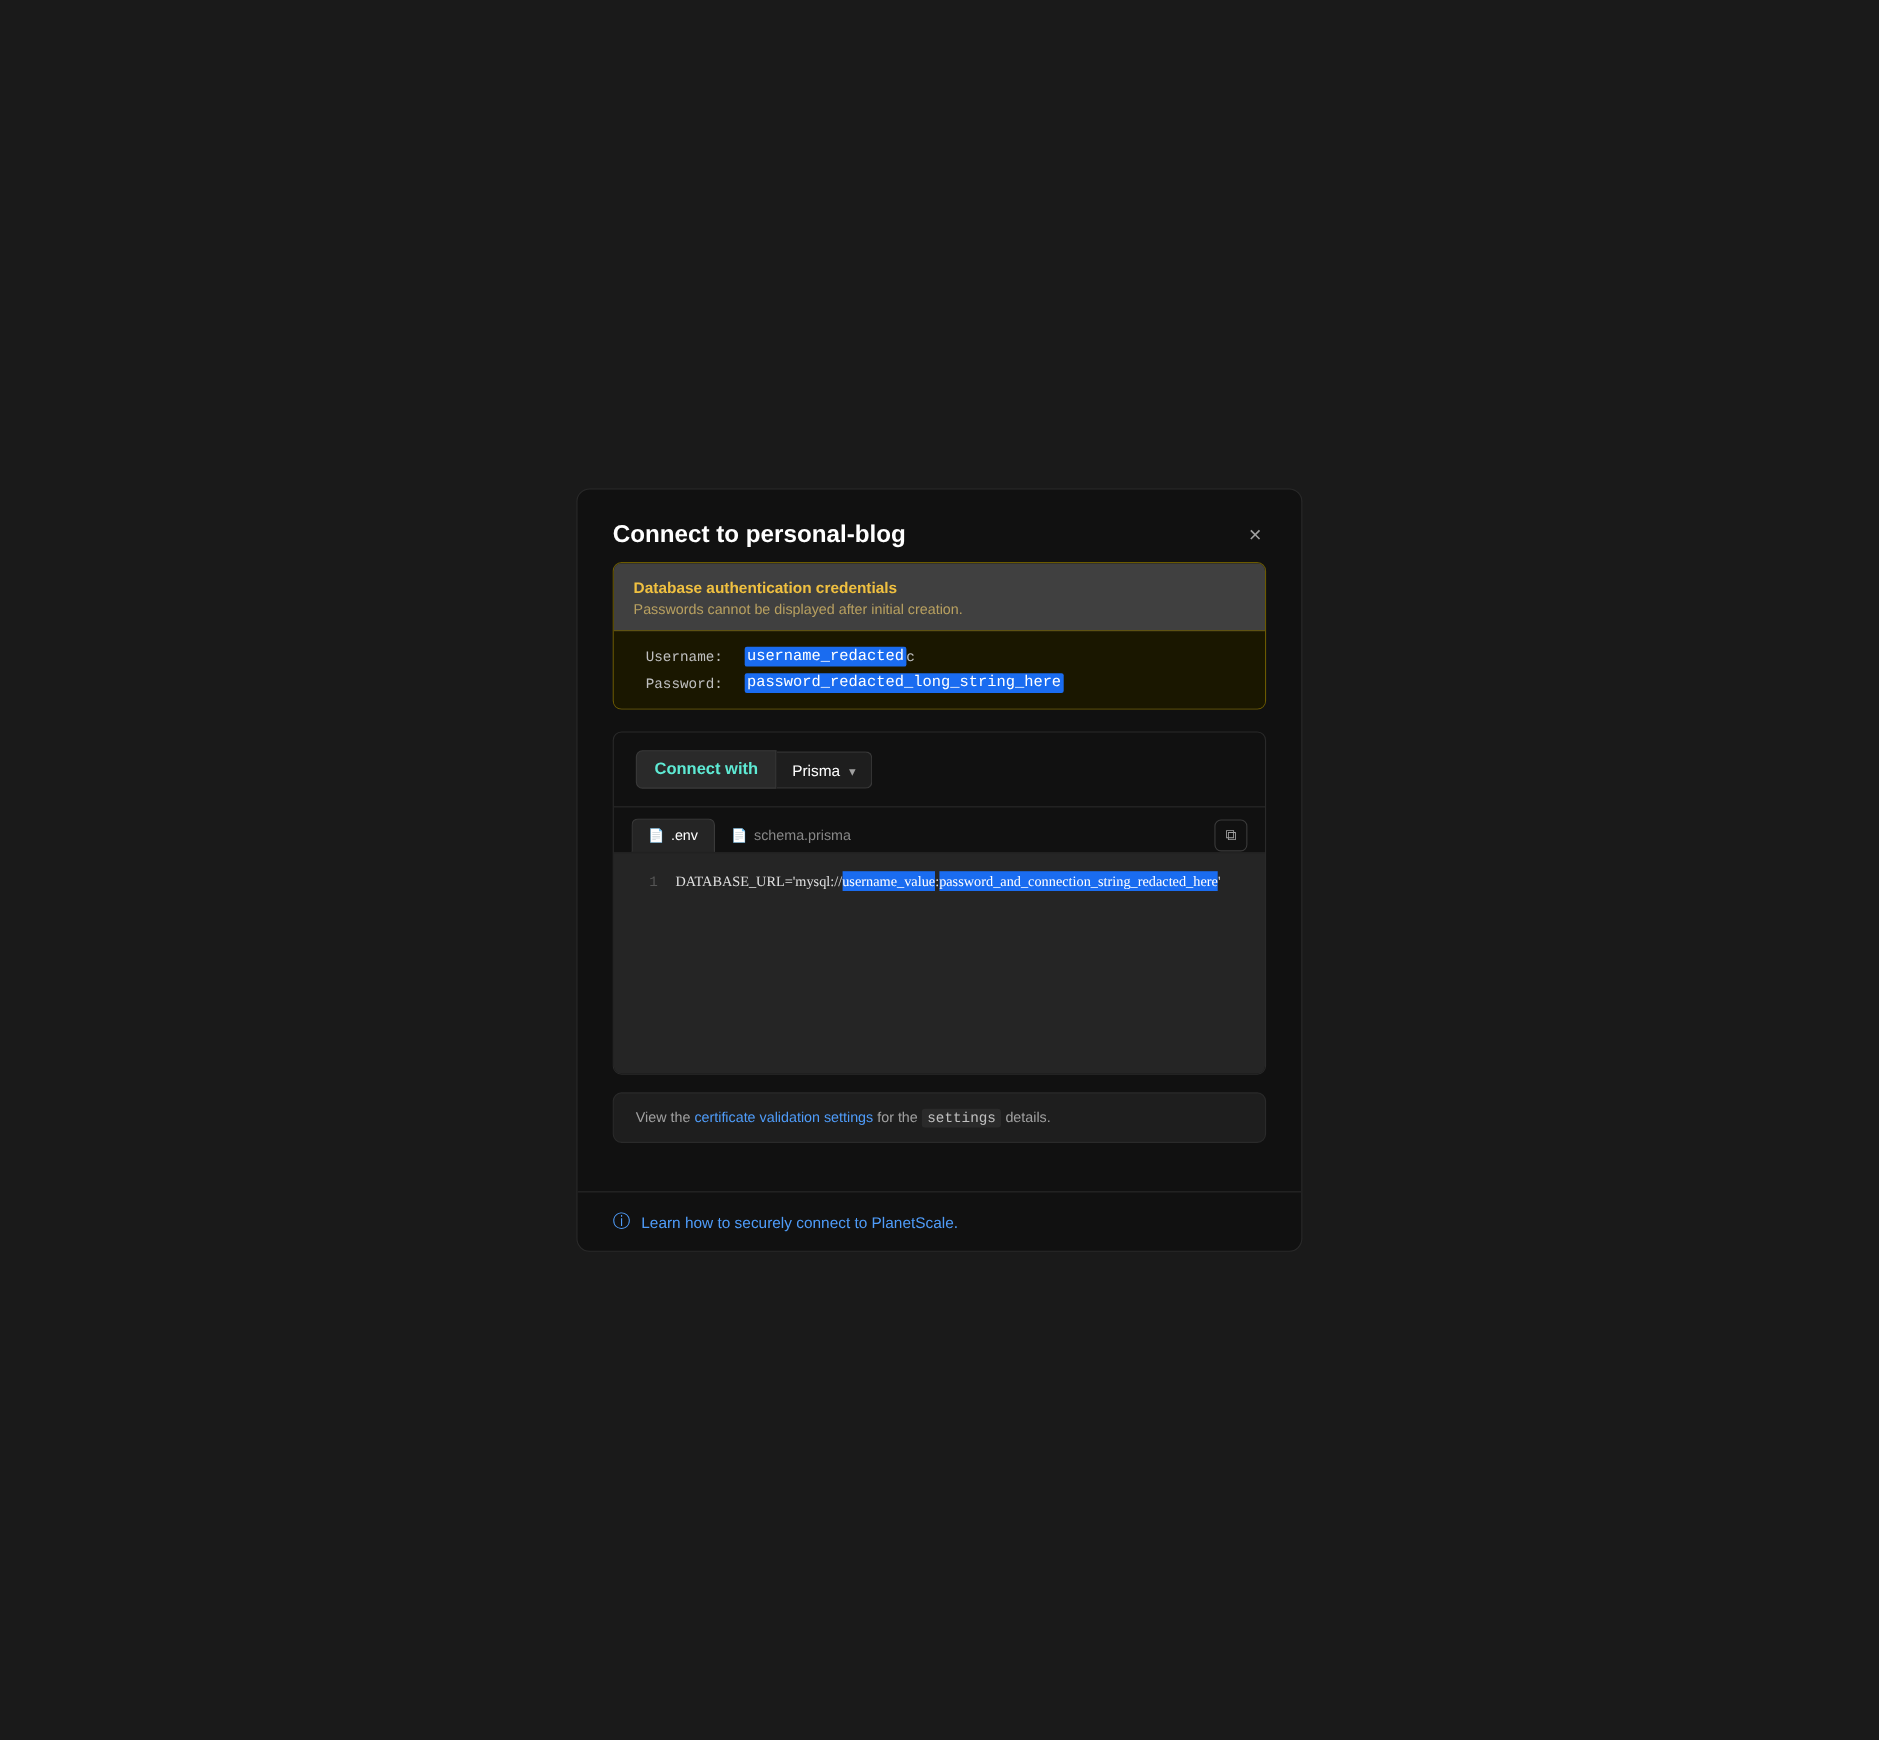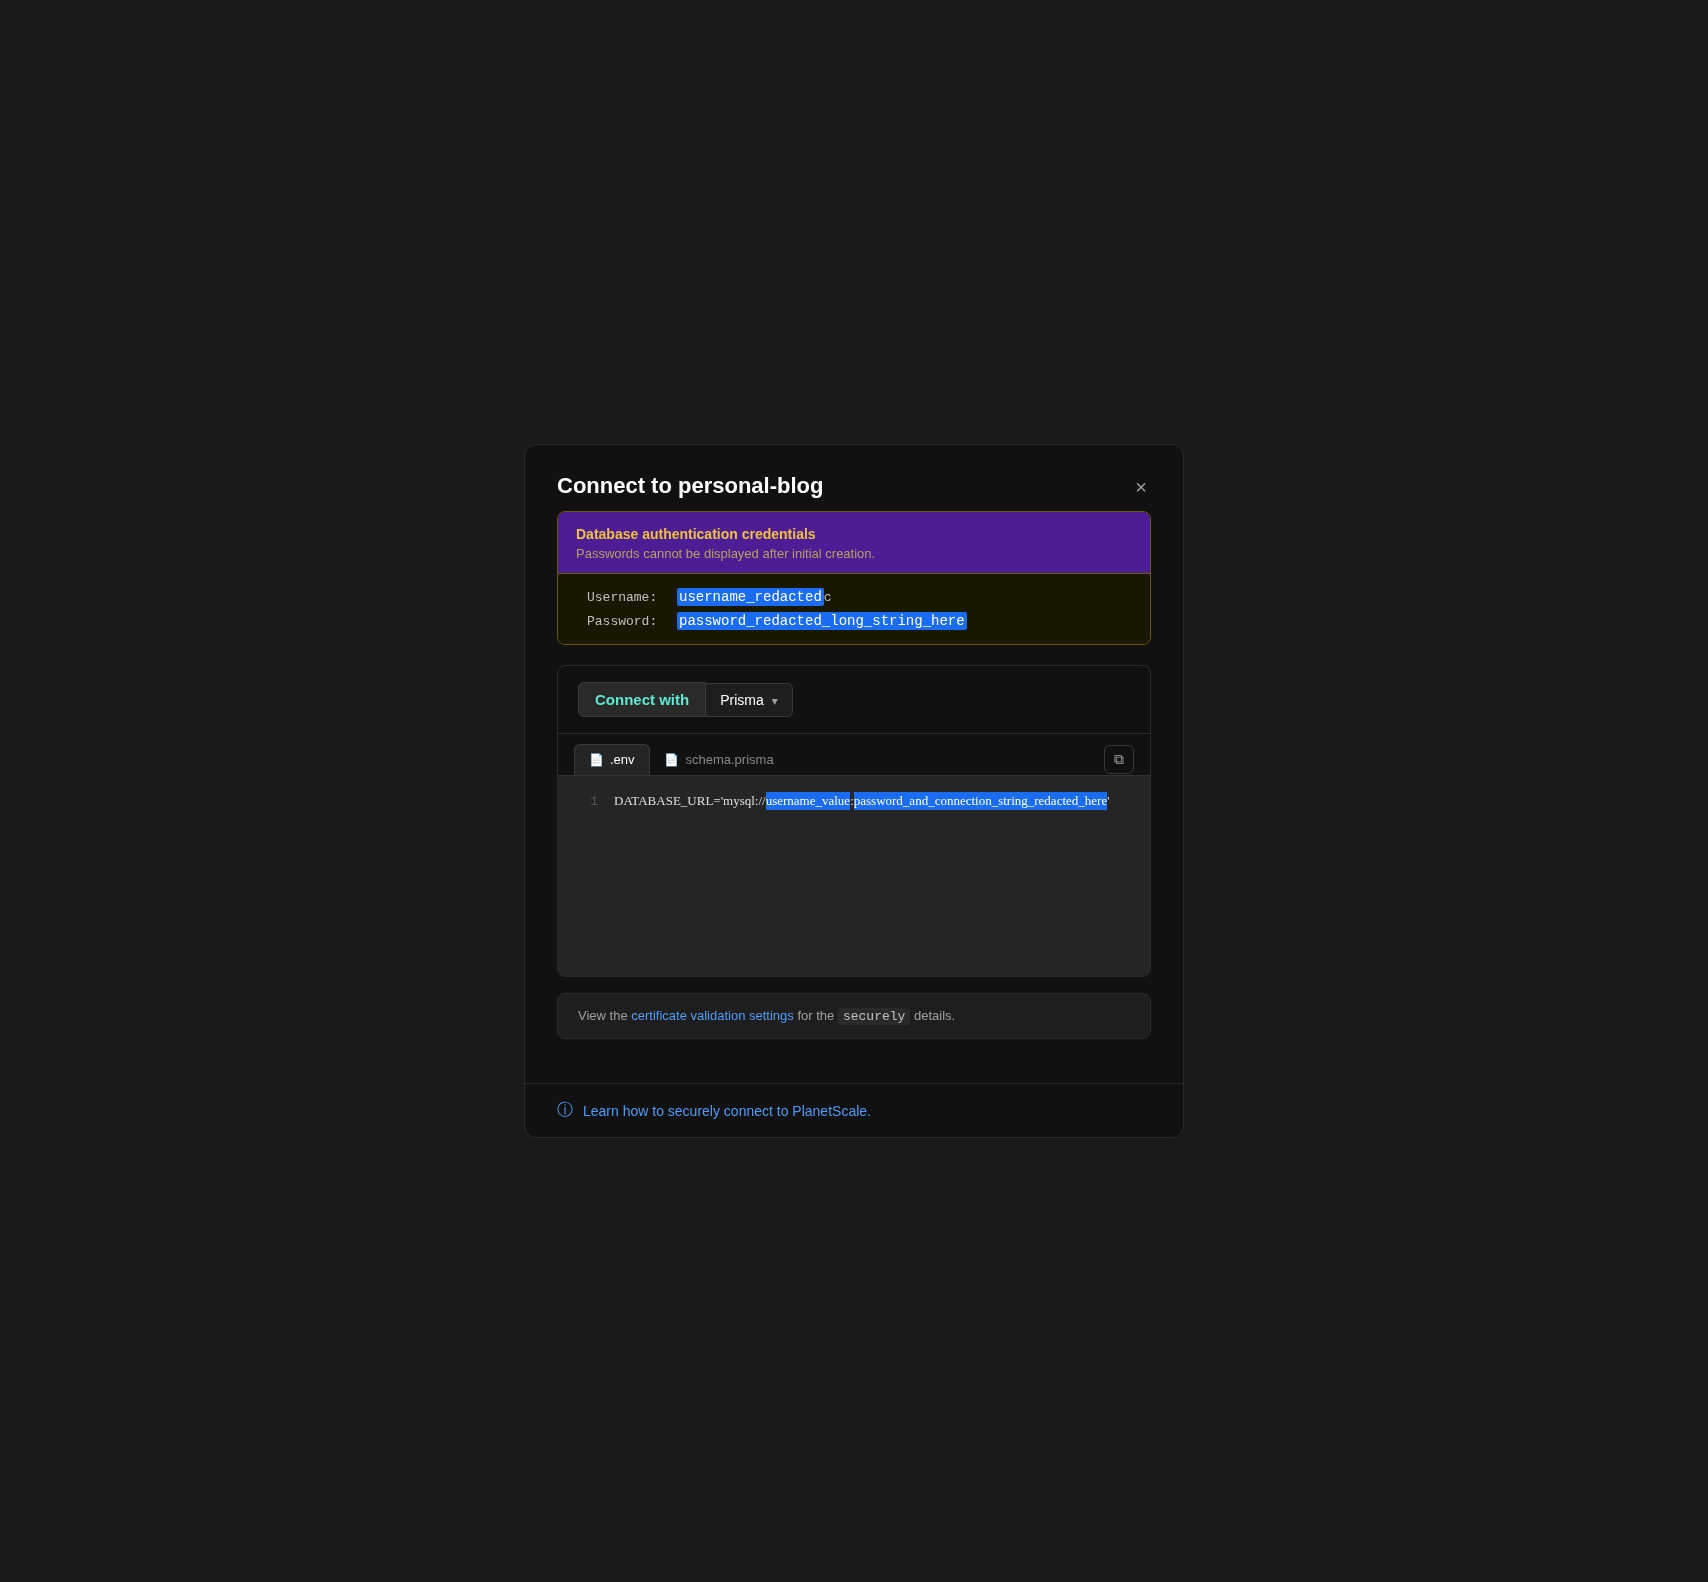--- a/index.html
+++ b/index.html
@@ -58,21 +58,21 @@
     }
 
     
     .credentials-box {
       border: 1px solid #6b5a00;
       border-radius: 8px;
       overflow: hidden;
       margin-bottom: 20px;
     }
     .credentials-header {
-      background: #4c1d95;
+      background: #404040;
       padding: 14px 18px 12px 18px;
       border-bottom: 1px solid #6b5a00;
     }
     .credentials-header-title {
       font-size: 14px;
       font-weight: 700;
       color: #f0c040;
       margin-bottom: 4px;
     }
     .credentials-header-sub {
@@ -330,21 +330,21 @@
           </span>
         </div>
       </div>
 
     </div>
 
     <div class="cert-notice">
       <span>View the </span>
       <a href="#">certificate validation settings</a>
       <span> for the </span>
-      <code>securely</code>
+      <code>settings</code>
       <span> details.</span>
     </div>
 
   </div>
 
   <div class="modal-footer">
     <span class="footer-icon">ⓘ</span>
     <a href="#" class="footer-link">Learn how to securely connect to PlanetScale.</a>
   </div>
 </div>

